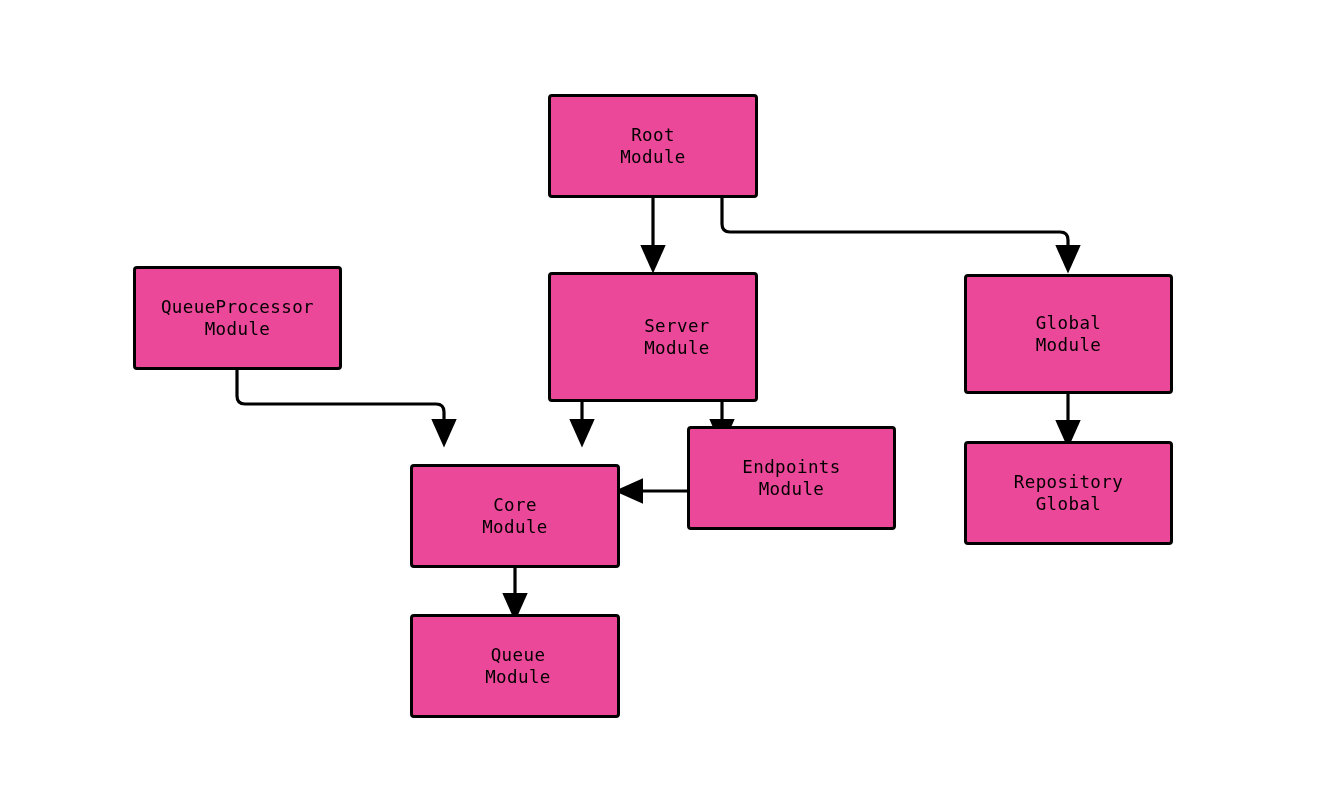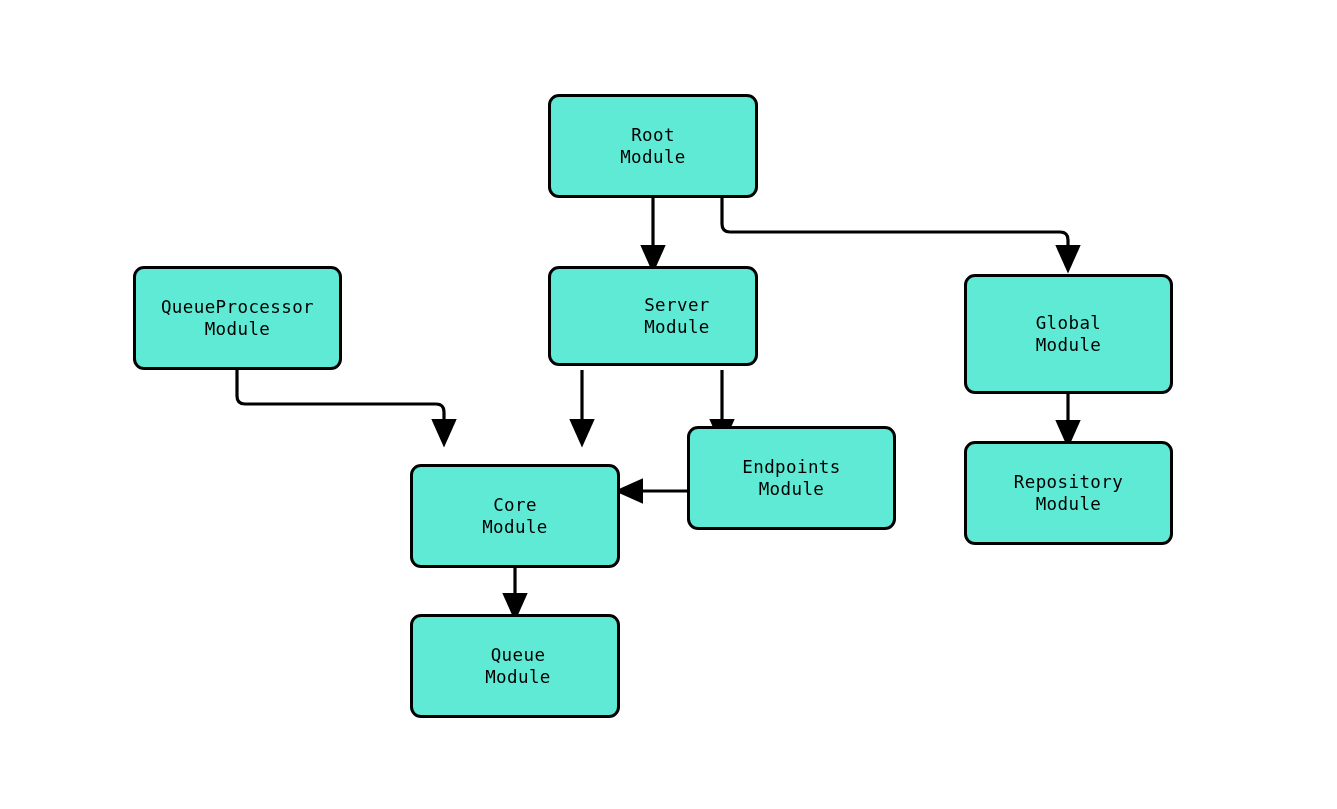--- a/index.html
+++ b/index.html
@@ -19,22 +19,22 @@
     position: absolute;
     left: 0;
     top: 0;
     width: 1337px;
     height: 809px;
   }
   .node {
     position: absolute;
     box-sizing: border-box;
     border: 3.2px solid #000000;
-    border-radius: 11px;
-    background: #5eead4;
+    border-radius: 4px;
+    background: #ec4899;
     display: flex;
     align-items: center;
     justify-content: center;
   }
   .node-label {
     text-align: center;
     color: #000000;
     font-size: 17.5px;
     line-height: 22px;
     letter-spacing: 0.4px;
@@ -74,21 +74,21 @@
   <div class="node" style="left:548px; top:94px; width:210px; height:104px;">
     <div class="node-label">Root
 Module</div>
   </div>
 
   <div class="node" style="left:133px; top:266px; width:209px; height:104px;">
     <div class="node-label">QueueProcessor
 Module</div>
   </div>
 
-  <div class="node" style="left:548px; top:266px; width:210px; height:100px;padding-left:48px;">
+  <div class="node" style="left:548px; top:272px; width:210px; height:130px;padding-left:48px;">
     <div class="node-label">Server
 Module</div>
   </div>
 
   <div class="node" style="left:964px; top:274px; width:209px; height:120px;">
     <div class="node-label">Global
 Module</div>
   </div>
 
   <div class="node" style="left:410px; top:440px; width:210px; height:104px;margin-top:24px;">
@@ -96,21 +96,21 @@
 Module</div>
   </div>
 
   <div class="node" style="left:687px; top:426px; width:209px; height:104px;">
     <div class="node-label">Endpoints
 Module</div>
   </div>
 
   <div class="node" style="left:964px; top:441px; width:209px; height:104px;">
     <div class="node-label">Repository
-Module</div>
+Global</div>
   </div>
 
   <div class="node" style="left:410px; top:614px; width:210px; height:104px;padding-left:6px;">
     <div class="node-label">Queue
 Module</div>
   </div>
 
 </div>
 
 </body></html>

